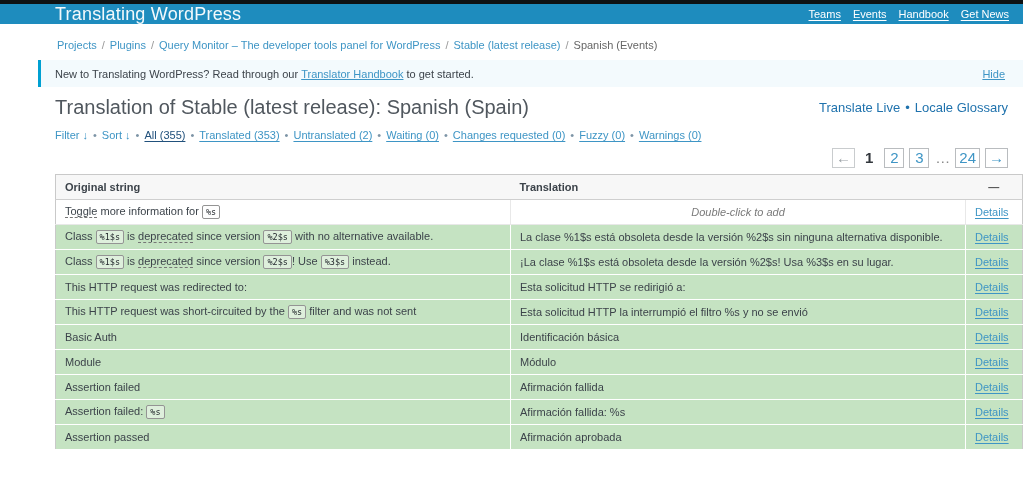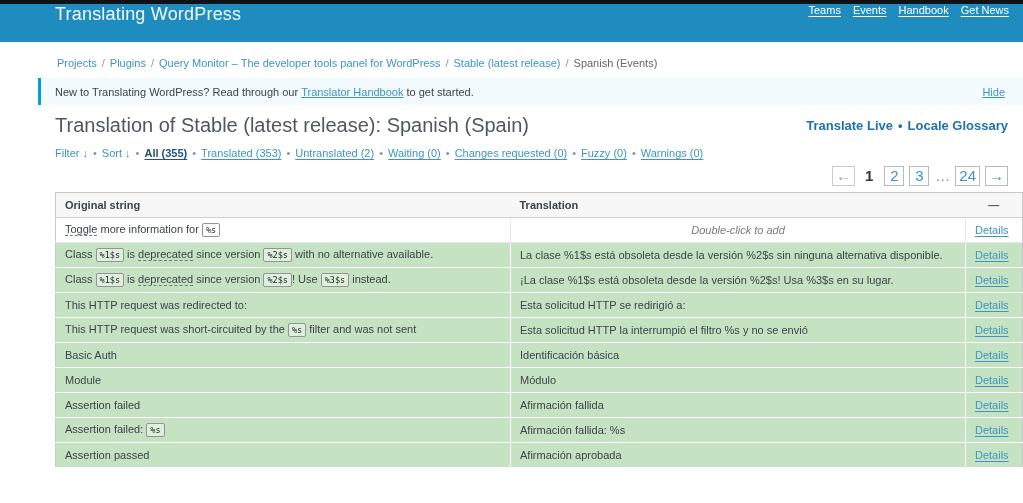--- a/index.html
+++ b/index.html
@@ -6,48 +6,48 @@
     --masthead-bg:#1e8cbe; --topbar-bg:#0e1214; --link:#3e95c5; --link-dark:#21517c;
     --action-link:#1f72ad; --notice-bg:#f3fafd; --notice-border:#00a0d2;
     --row-translated-bg:#c5e3c2; --table-header-bg:#f7f7f7;
   }
   *{box-sizing:border-box;margin:0;padding:0}
   html,body{width:1023px;height:503px;overflow:hidden;background:#fff;
     font-family:"Liberation Sans","DejaVu Sans",sans-serif;color:#3c434a;}
   a{cursor:pointer}
 
   .topstrip{height:4px;background:var(--topbar-bg)}
-  .masthead{height:38px;background:var(--masthead-bg);display:flex;
+  .masthead{height:20px;background:var(--masthead-bg);display:flex;align-items:center;
     padding:0 14px 0 55px}
   .masthead h1{font-size:18px;font-weight:400;color:rgba(255,255,255,.95);letter-spacing:.2px}
   .mh-nav{margin-left:auto;display:flex;gap:12px}
   .mh-link{font-size:11px;color:#fff;text-decoration:underline;text-underline-offset:2px}
 
   .breadcrumb{margin:15px 15px 0 55px;font-size:11px;color:#888;white-space:nowrap}
   .breadcrumb a{color:var(--link);text-decoration:none;margin:0 2px}
   .breadcrumb .bc-sep{color:#999;margin:0 3px}
   .breadcrumb .bc-current{color:#666;margin-left:2px}
 
   .notice{margin:9px 0 0 38px;height:27px;display:flex;align-items:center;
     background:var(--notice-bg);border-left:3px solid var(--notice-border);
     padding:0 15px 0 14px;font-size:11px;color:#3c434a}
   .notice a{color:var(--link);text-decoration:underline;margin:0 3px}
   .notice .hide-link{margin-left:auto}
 
   .title-row{margin:9px 15px 0 55px;display:flex;align-items:center}
   .title-row h2{font-size:20px;font-weight:400;color:#50575e}
-  .page-actions{margin-left:auto;font-size:13px;font-weight:bold;color:var(--action-link)}
+  .page-actions{margin-left:auto;font-size:13px;font-weight:normal;color:var(--action-link)}
   .page-actions a{color:var(--action-link);text-decoration:none}
   .page-actions .dot{margin:0 5px}
 
   .filter-row{margin:10px 15px 0 55px;font-size:11px;color:var(--link);white-space:nowrap}
   .filter-row .sep{color:#7d94a6;margin:0 5px}
   .f-toggle{color:var(--link);text-decoration:none}
   .f-link{color:var(--link);text-decoration:underline;text-underline-offset:2px}
-  .f-link.active{color:var(--link-dark);font-weight:bold}
+  .f-link.active{color:var(--link-dark);font-weight:normal}
 
   .pagination{margin:7px 15px 0 55px;text-align:right;font-size:15px;height:22px}
   .pg-box{display:inline-block;min-width:20px;height:20px;line-height:18px;text-align:center;
     border:1px solid #b9bcbf;background:#fff;color:var(--link);text-decoration:none;
     margin-left:5px;padding:0 3px}
   .pg-box.prev{color:#9aa0a5;border-color:#c9ccce}
   .pg-current{display:inline-block;margin:0 6px 0 10px;font-weight:bold;color:#32373c}
   .pg-gap{color:#888;margin-left:6px}
 
   table.strings{margin:4px 1px 0 55px;width:967px;border-collapse:collapse;

